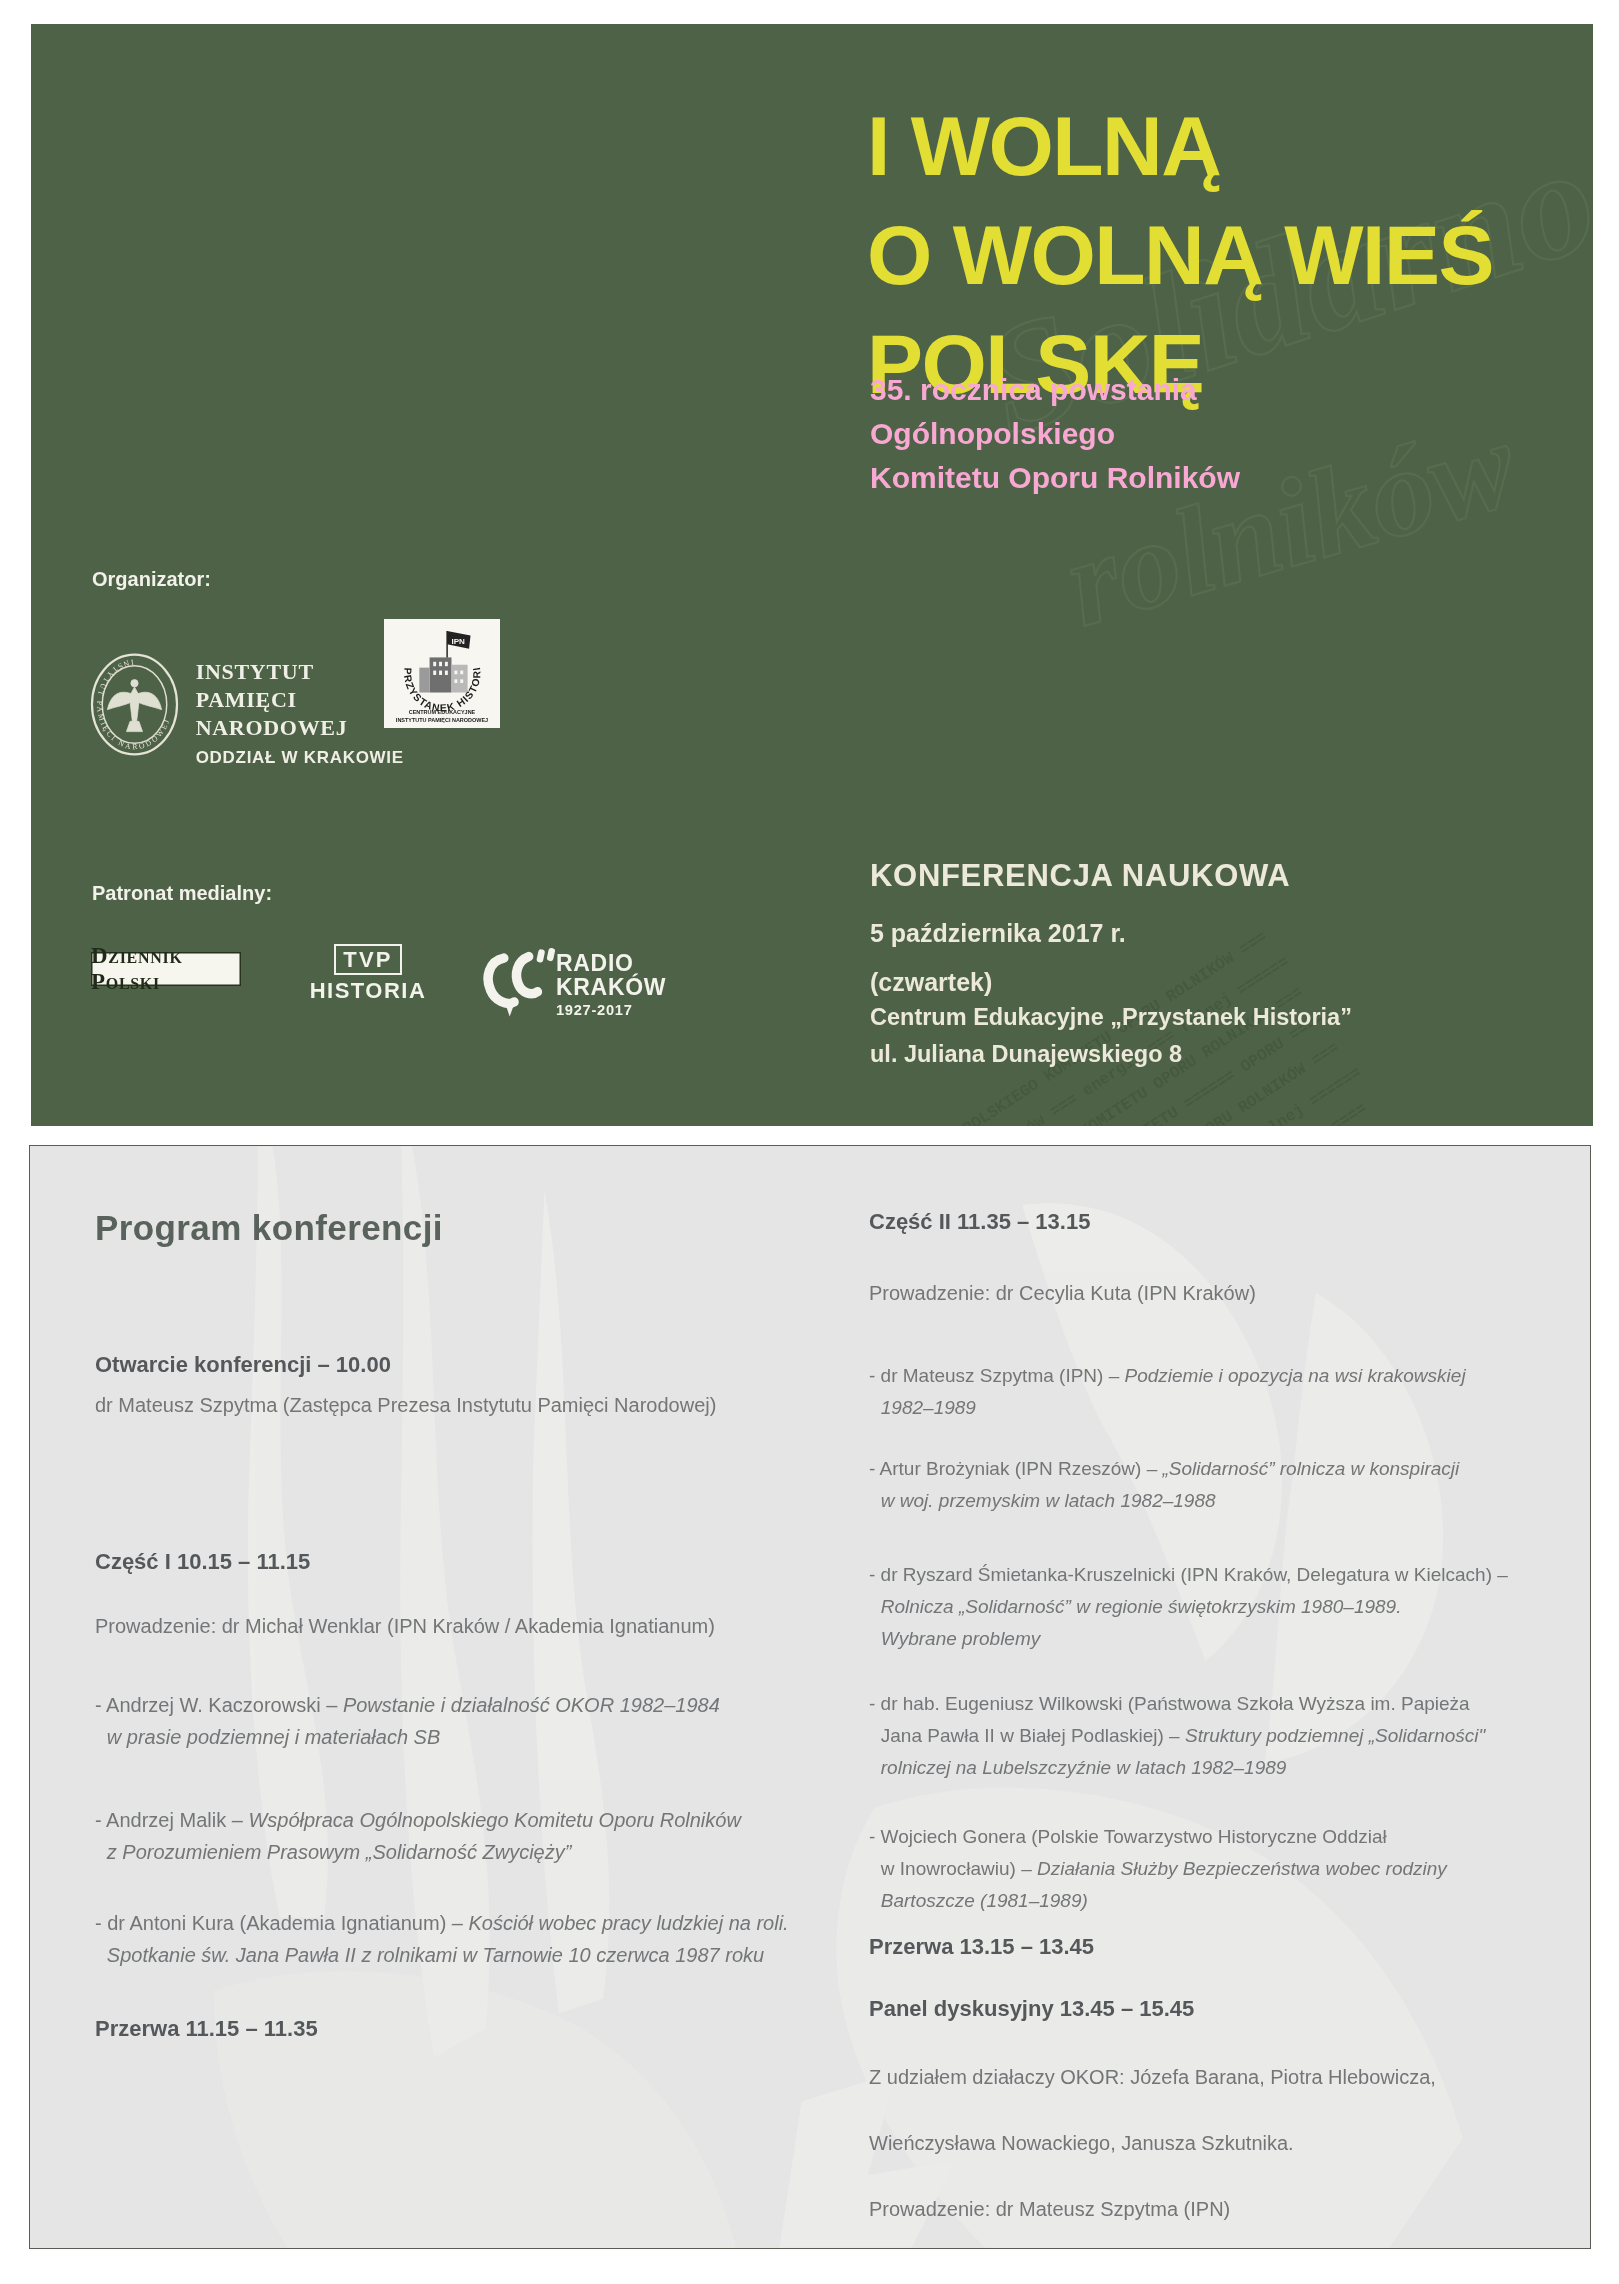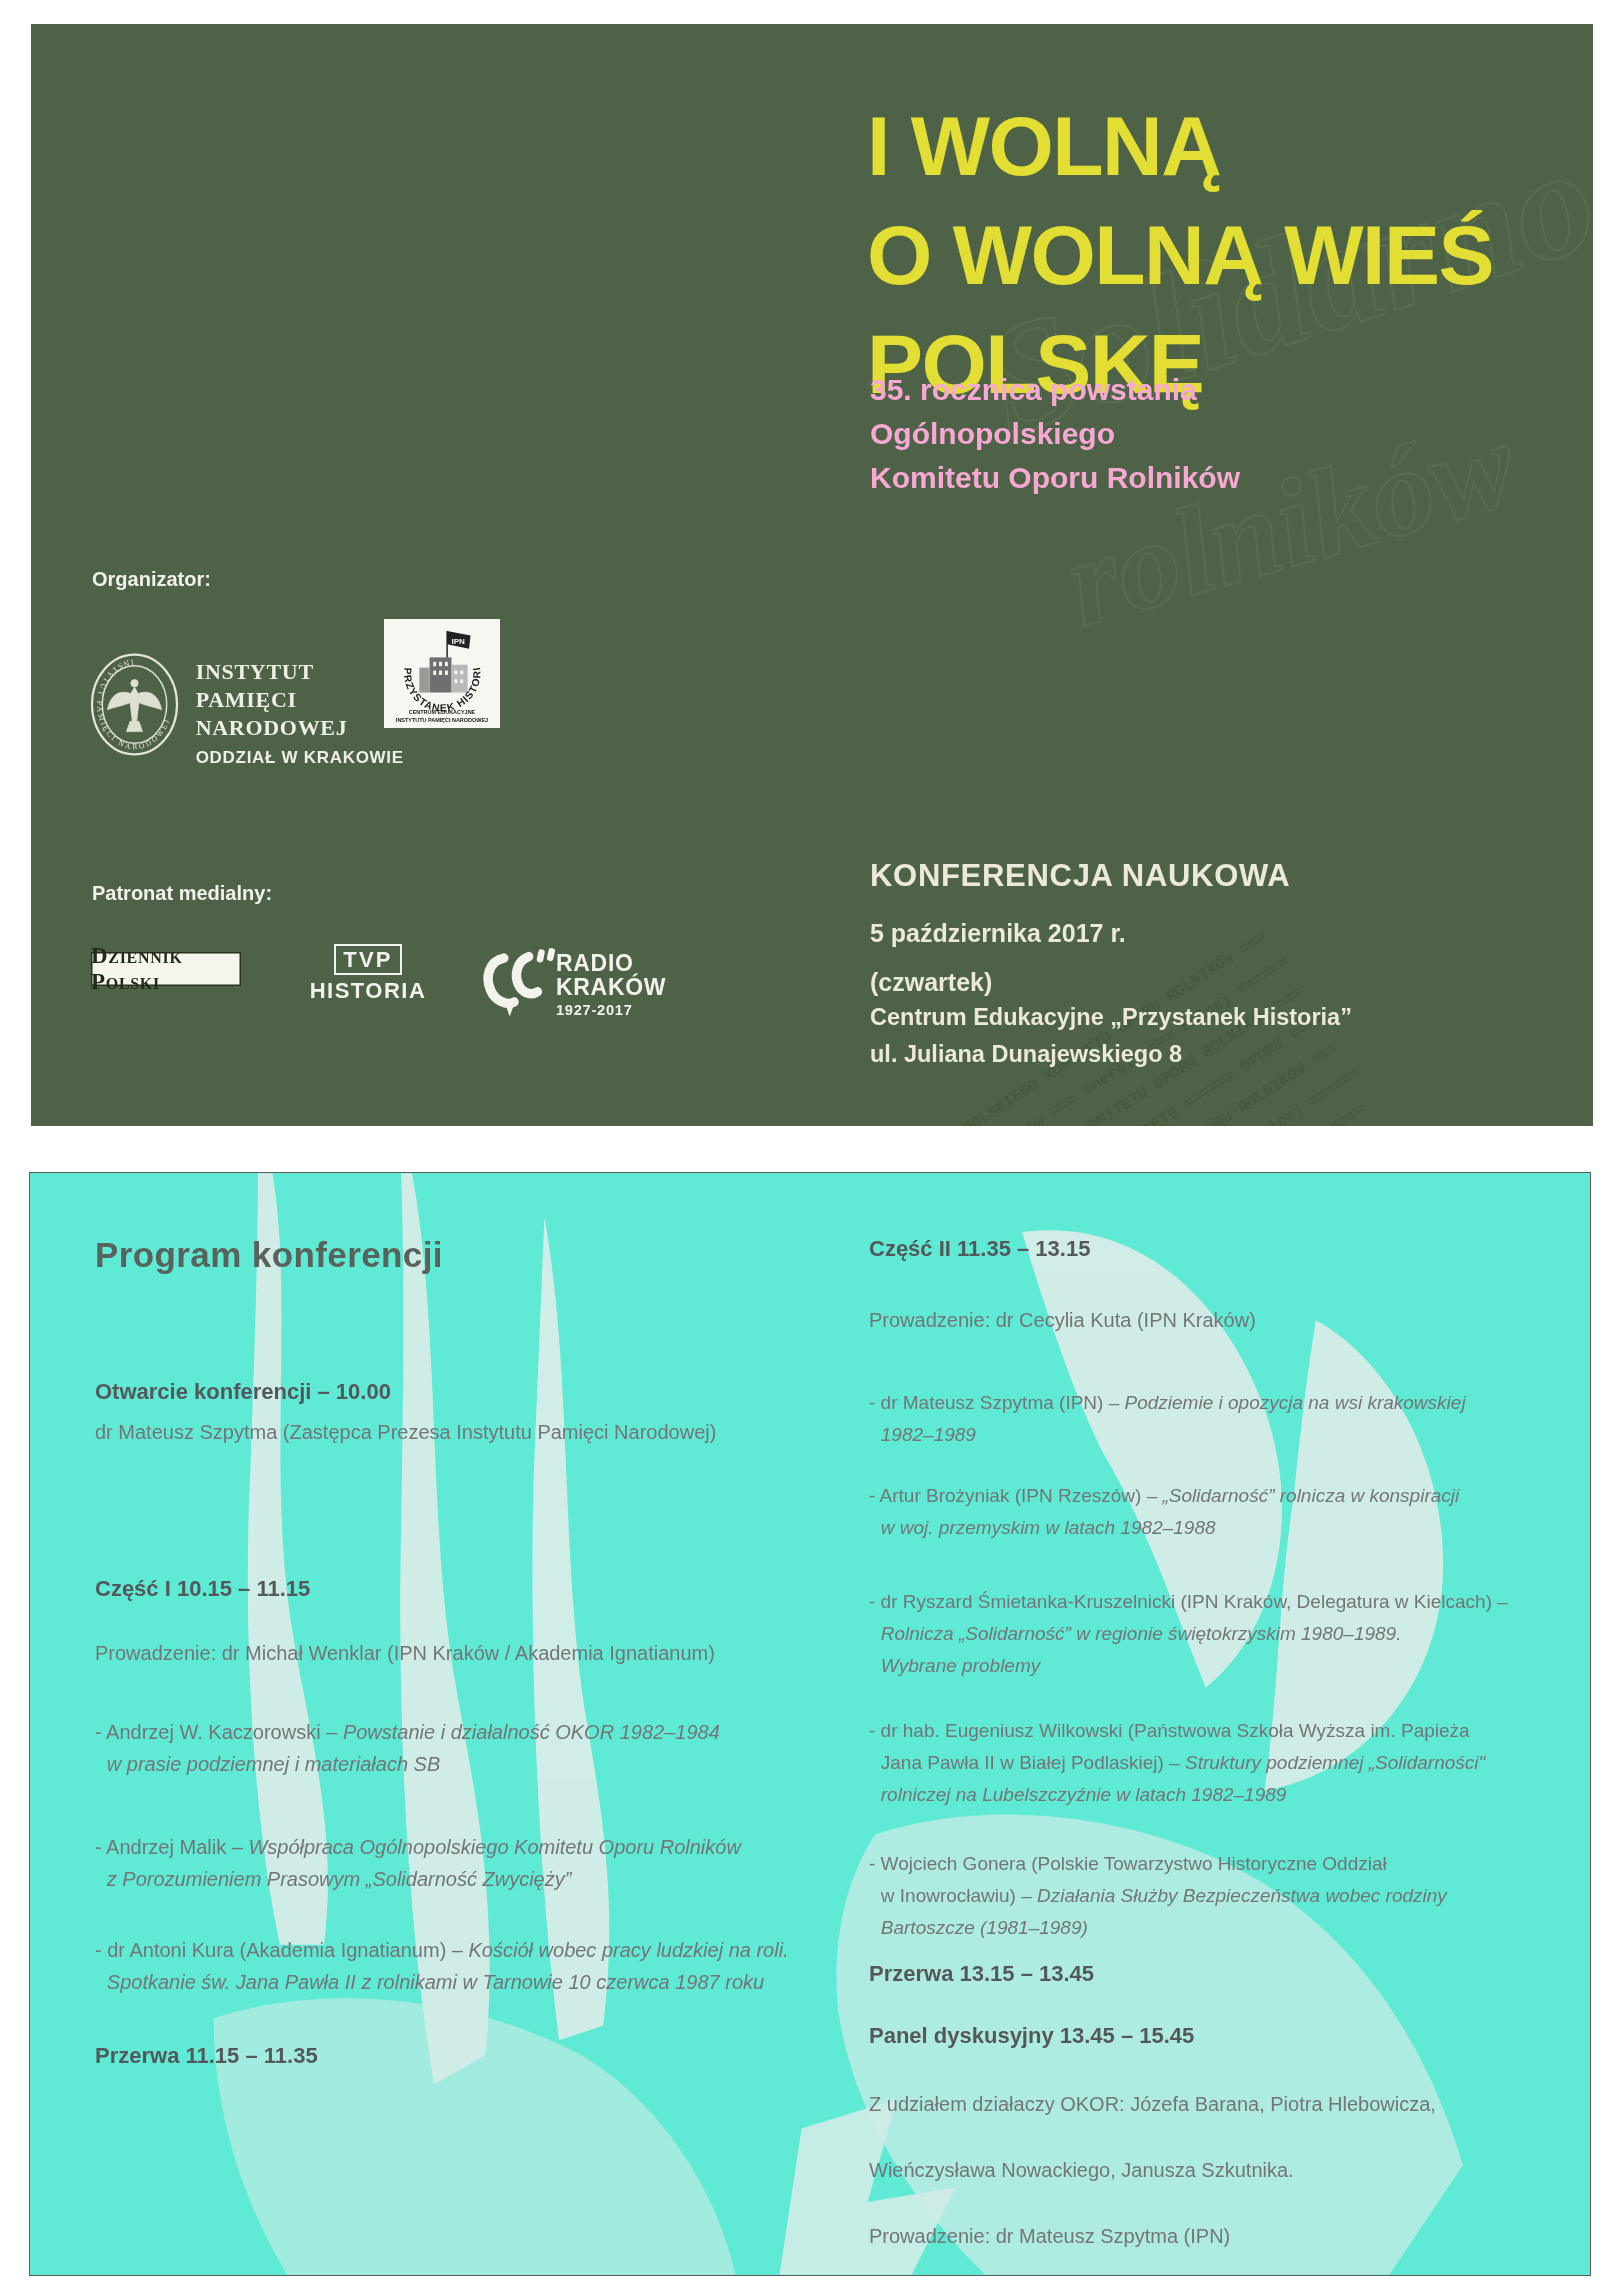--- a/index.html
+++ b/index.html
@@ -46,22 +46,22 @@
   #radio-text .yrs{margin-top:2.9px;font-weight:700;font-size:14.7px;letter-spacing:0.7px;}
 
   
   .conf-heading{position:absolute;left:839px;top:834px;color:#ece9da;font-weight:700;font-size:31px;letter-spacing:0.7px;}
   .conf-date{position:absolute;left:839px;top:895px;color:#ece9da;font-weight:700;font-size:25px;}
   .conf-day{position:absolute;left:839px;top:944px;color:#ece9da;font-weight:700;font-size:25px;}
   .conf-venue{position:absolute;left:839px;top:980px;color:#ece9da;font-weight:700;font-size:23.5px;}
   .conf-addr{position:absolute;left:839px;top:1017px;color:#ece9da;font-weight:700;font-size:23.5px;}
 
   
-  #program-box{position:absolute;left:29px;top:1145px;width:1560px;height:1102px;background:#5eead4;
-      border:1.5px solid #5c5b55;overflow:hidden;margin-top:27px;}
+  #program-box{position:absolute;left:29px;top:1145px;width:1560px;height:1102px;background:#e5e5e5;
+      border:1.5px solid #5c5b55;overflow:hidden;}
   #program-watermark{position:absolute;inset:0;pointer-events:none;}
 
   .pgm{position:absolute;white-space:pre-line;}
   .pgm-title{left:65px;top:62px;font-size:35px;font-weight:700;color:#5a635b;letter-spacing:0.4px;}
 
   .h-bold{font-size:22px;font-weight:700;color:#55585a;}
   .body-txt{font-size:20px;color:#737577;line-height:32px;}
   .talk{font-size:20px;color:#737577;line-height:32px;padding-left:11.8px;text-indent:-11.8px;}
   .talk em{font-style:italic;}
 

